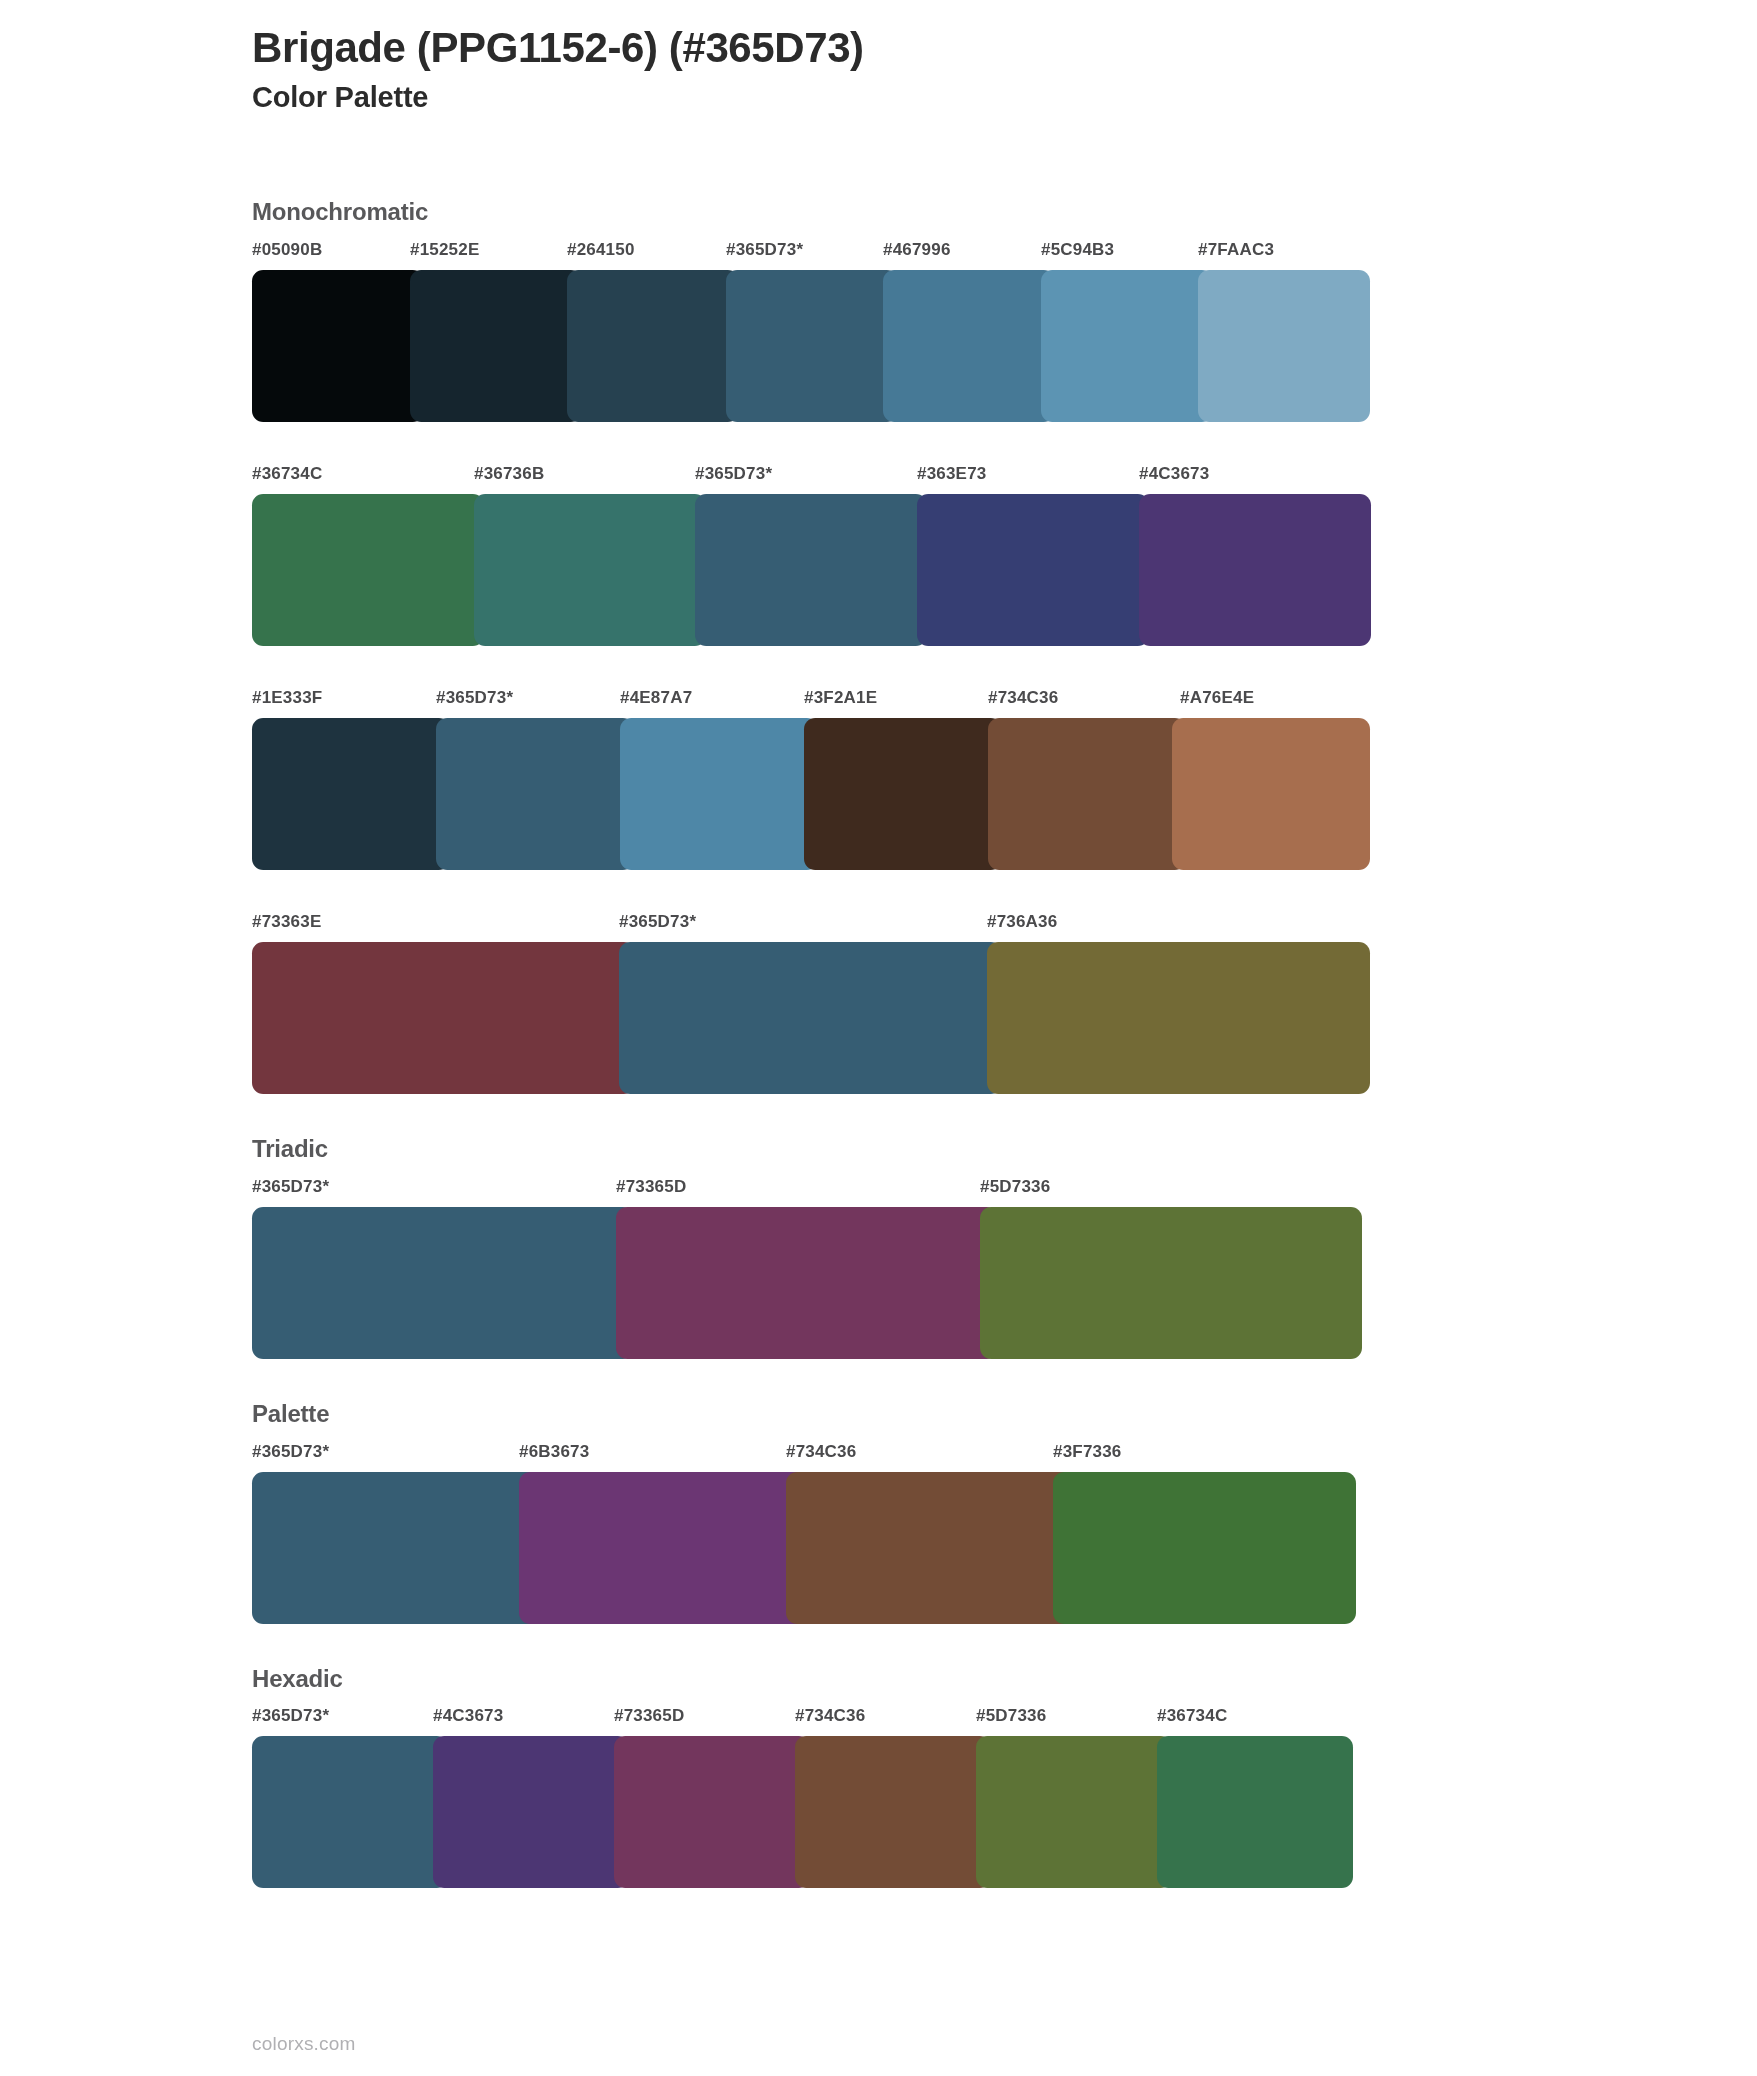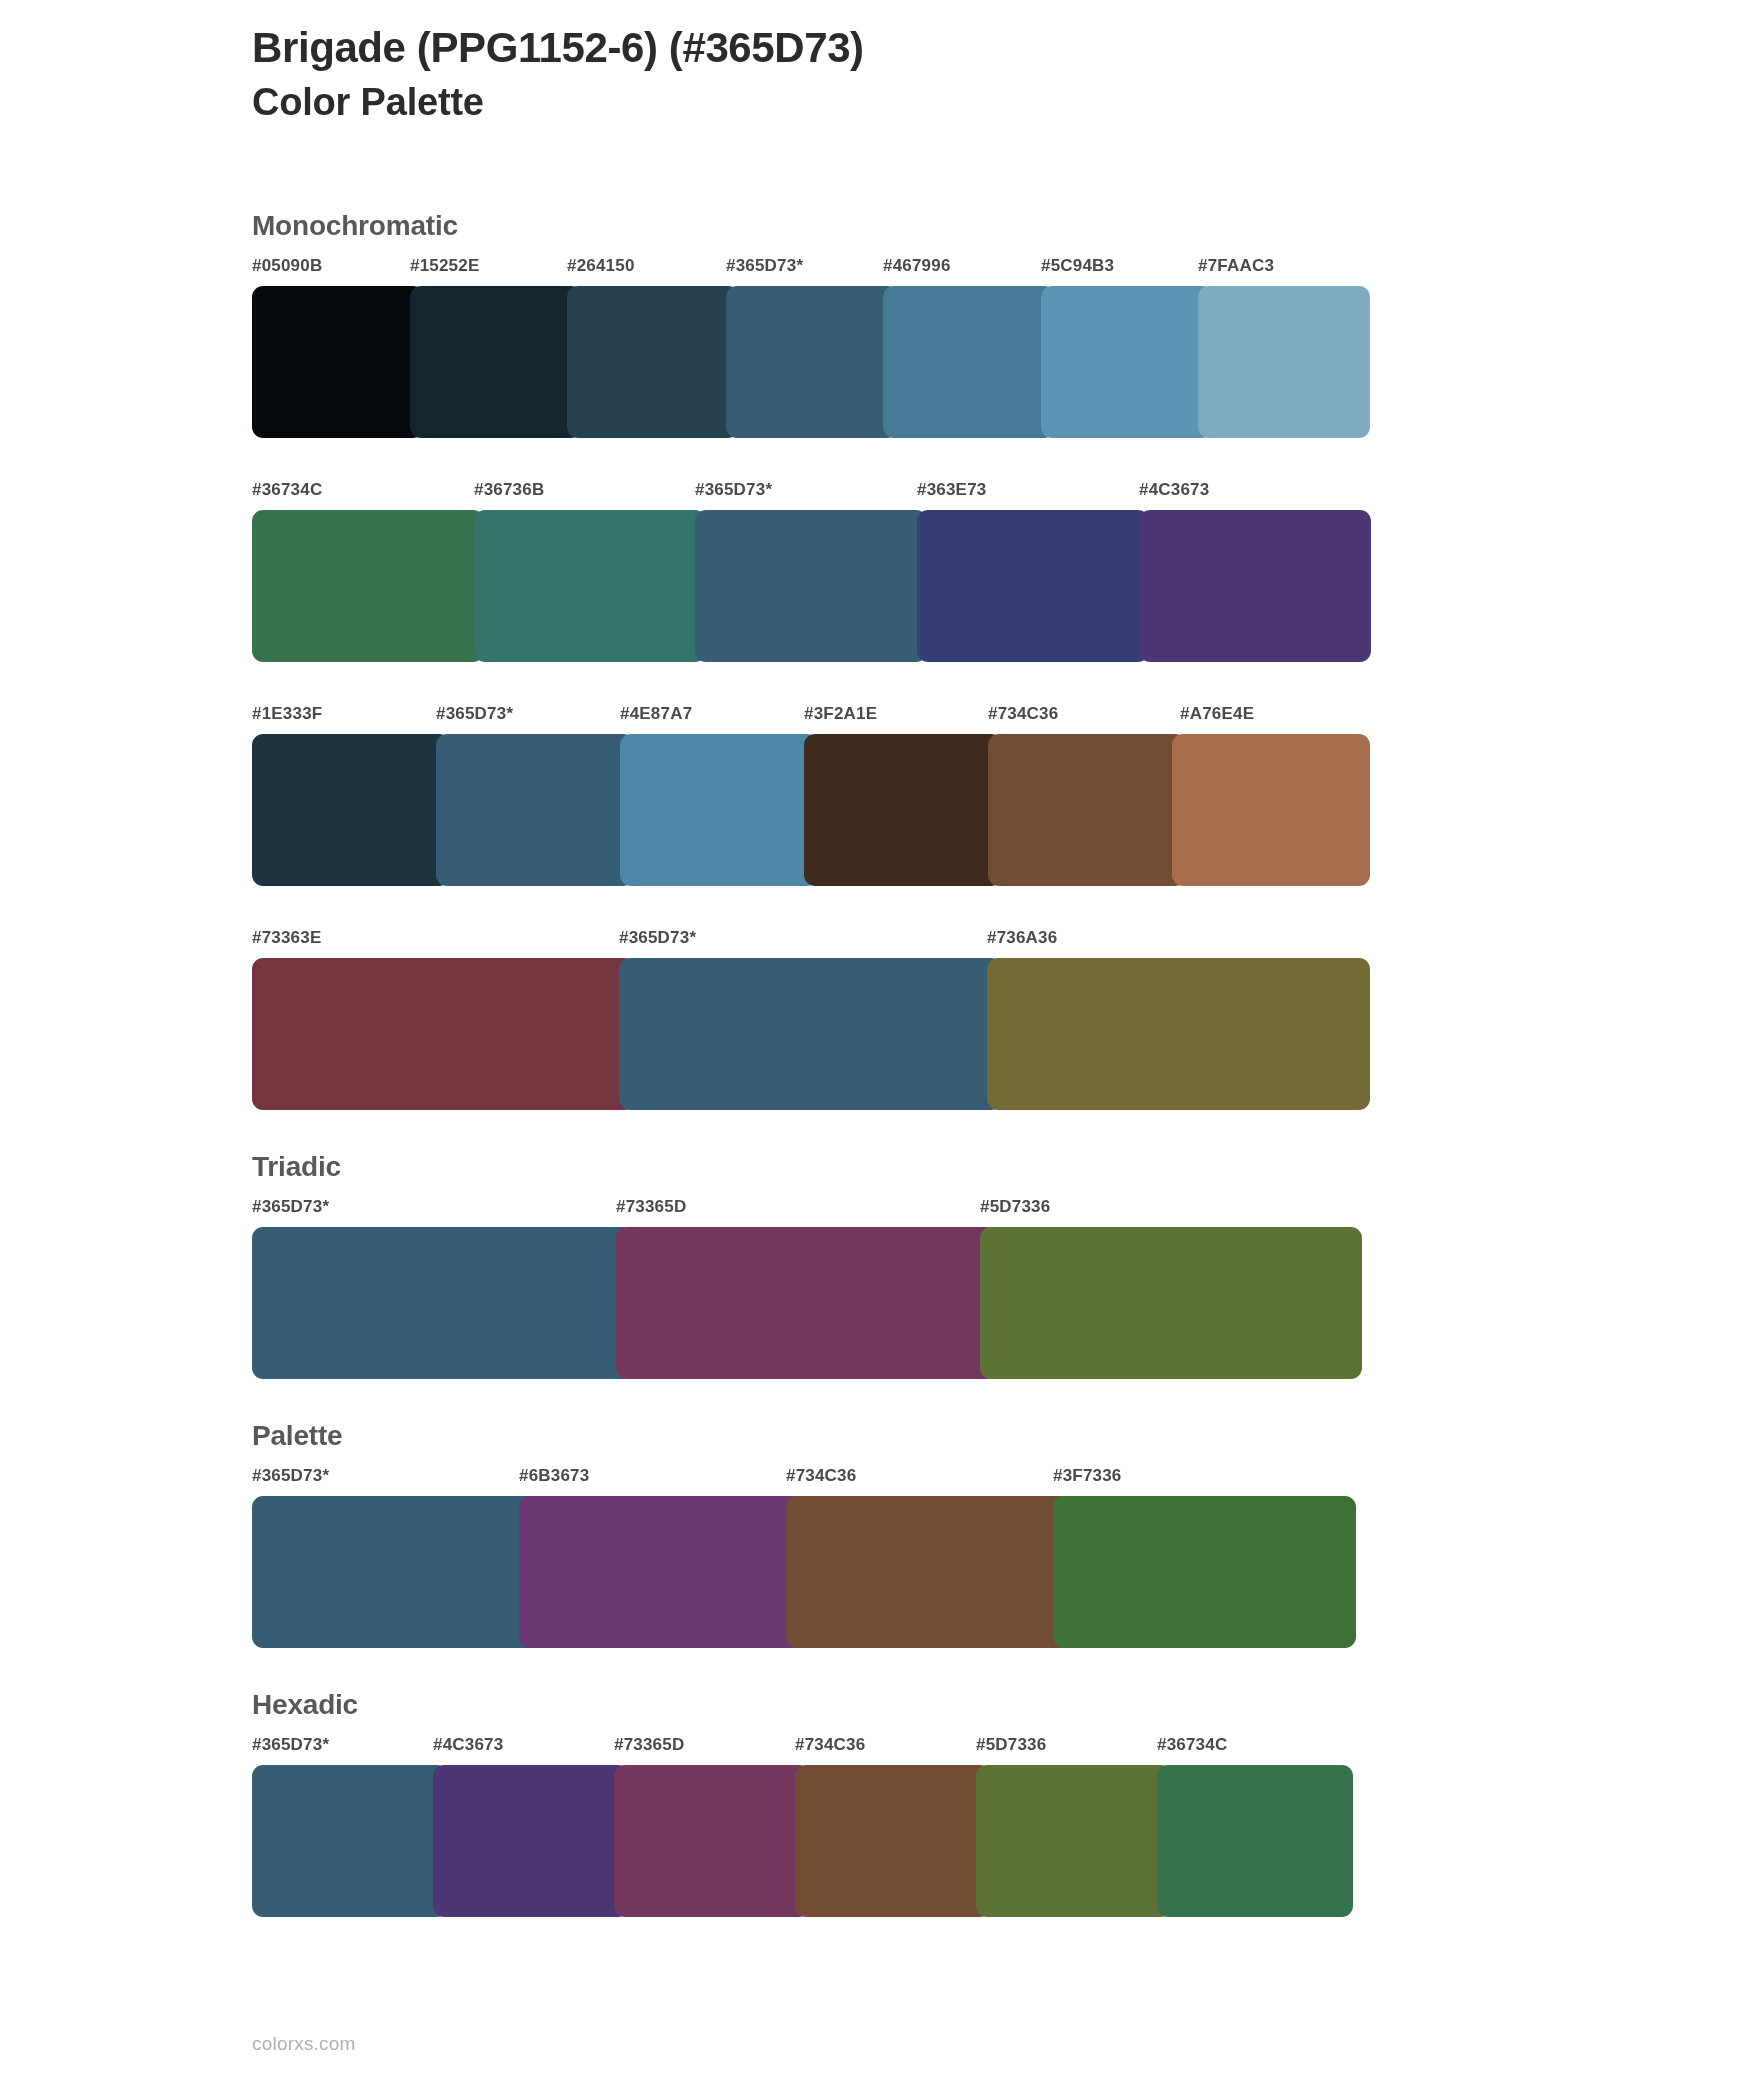--- a/index.html
+++ b/index.html
@@ -26,30 +26,30 @@
   .page-title {
     font-size: 42px;
     font-weight: bold;
     color: #2b2b2b;
     letter-spacing: -0.4px;
     padding-top: 24px;
     line-height: 1.12;
     white-space: nowrap;
   }
   .page-subtitle {
-    font-size: 38px;
+    font-size: 29px;
     font-weight: bold;
     color: #2b2b2b;
     letter-spacing: -0.2px;
     line-height: 1.25;
     margin-top: 8px;
   }
   .section { margin-top: 0; }
   .section-title {
-    font-size: 28px;
+    font-size: 24px;
     font-weight: bold;
     color: #58585a;
     letter-spacing: -0.2px;
     line-height: 1.1;
   }
   .labels-row {
     position: relative;
     height: 30px;
     margin-top: 14.4px;
   }

